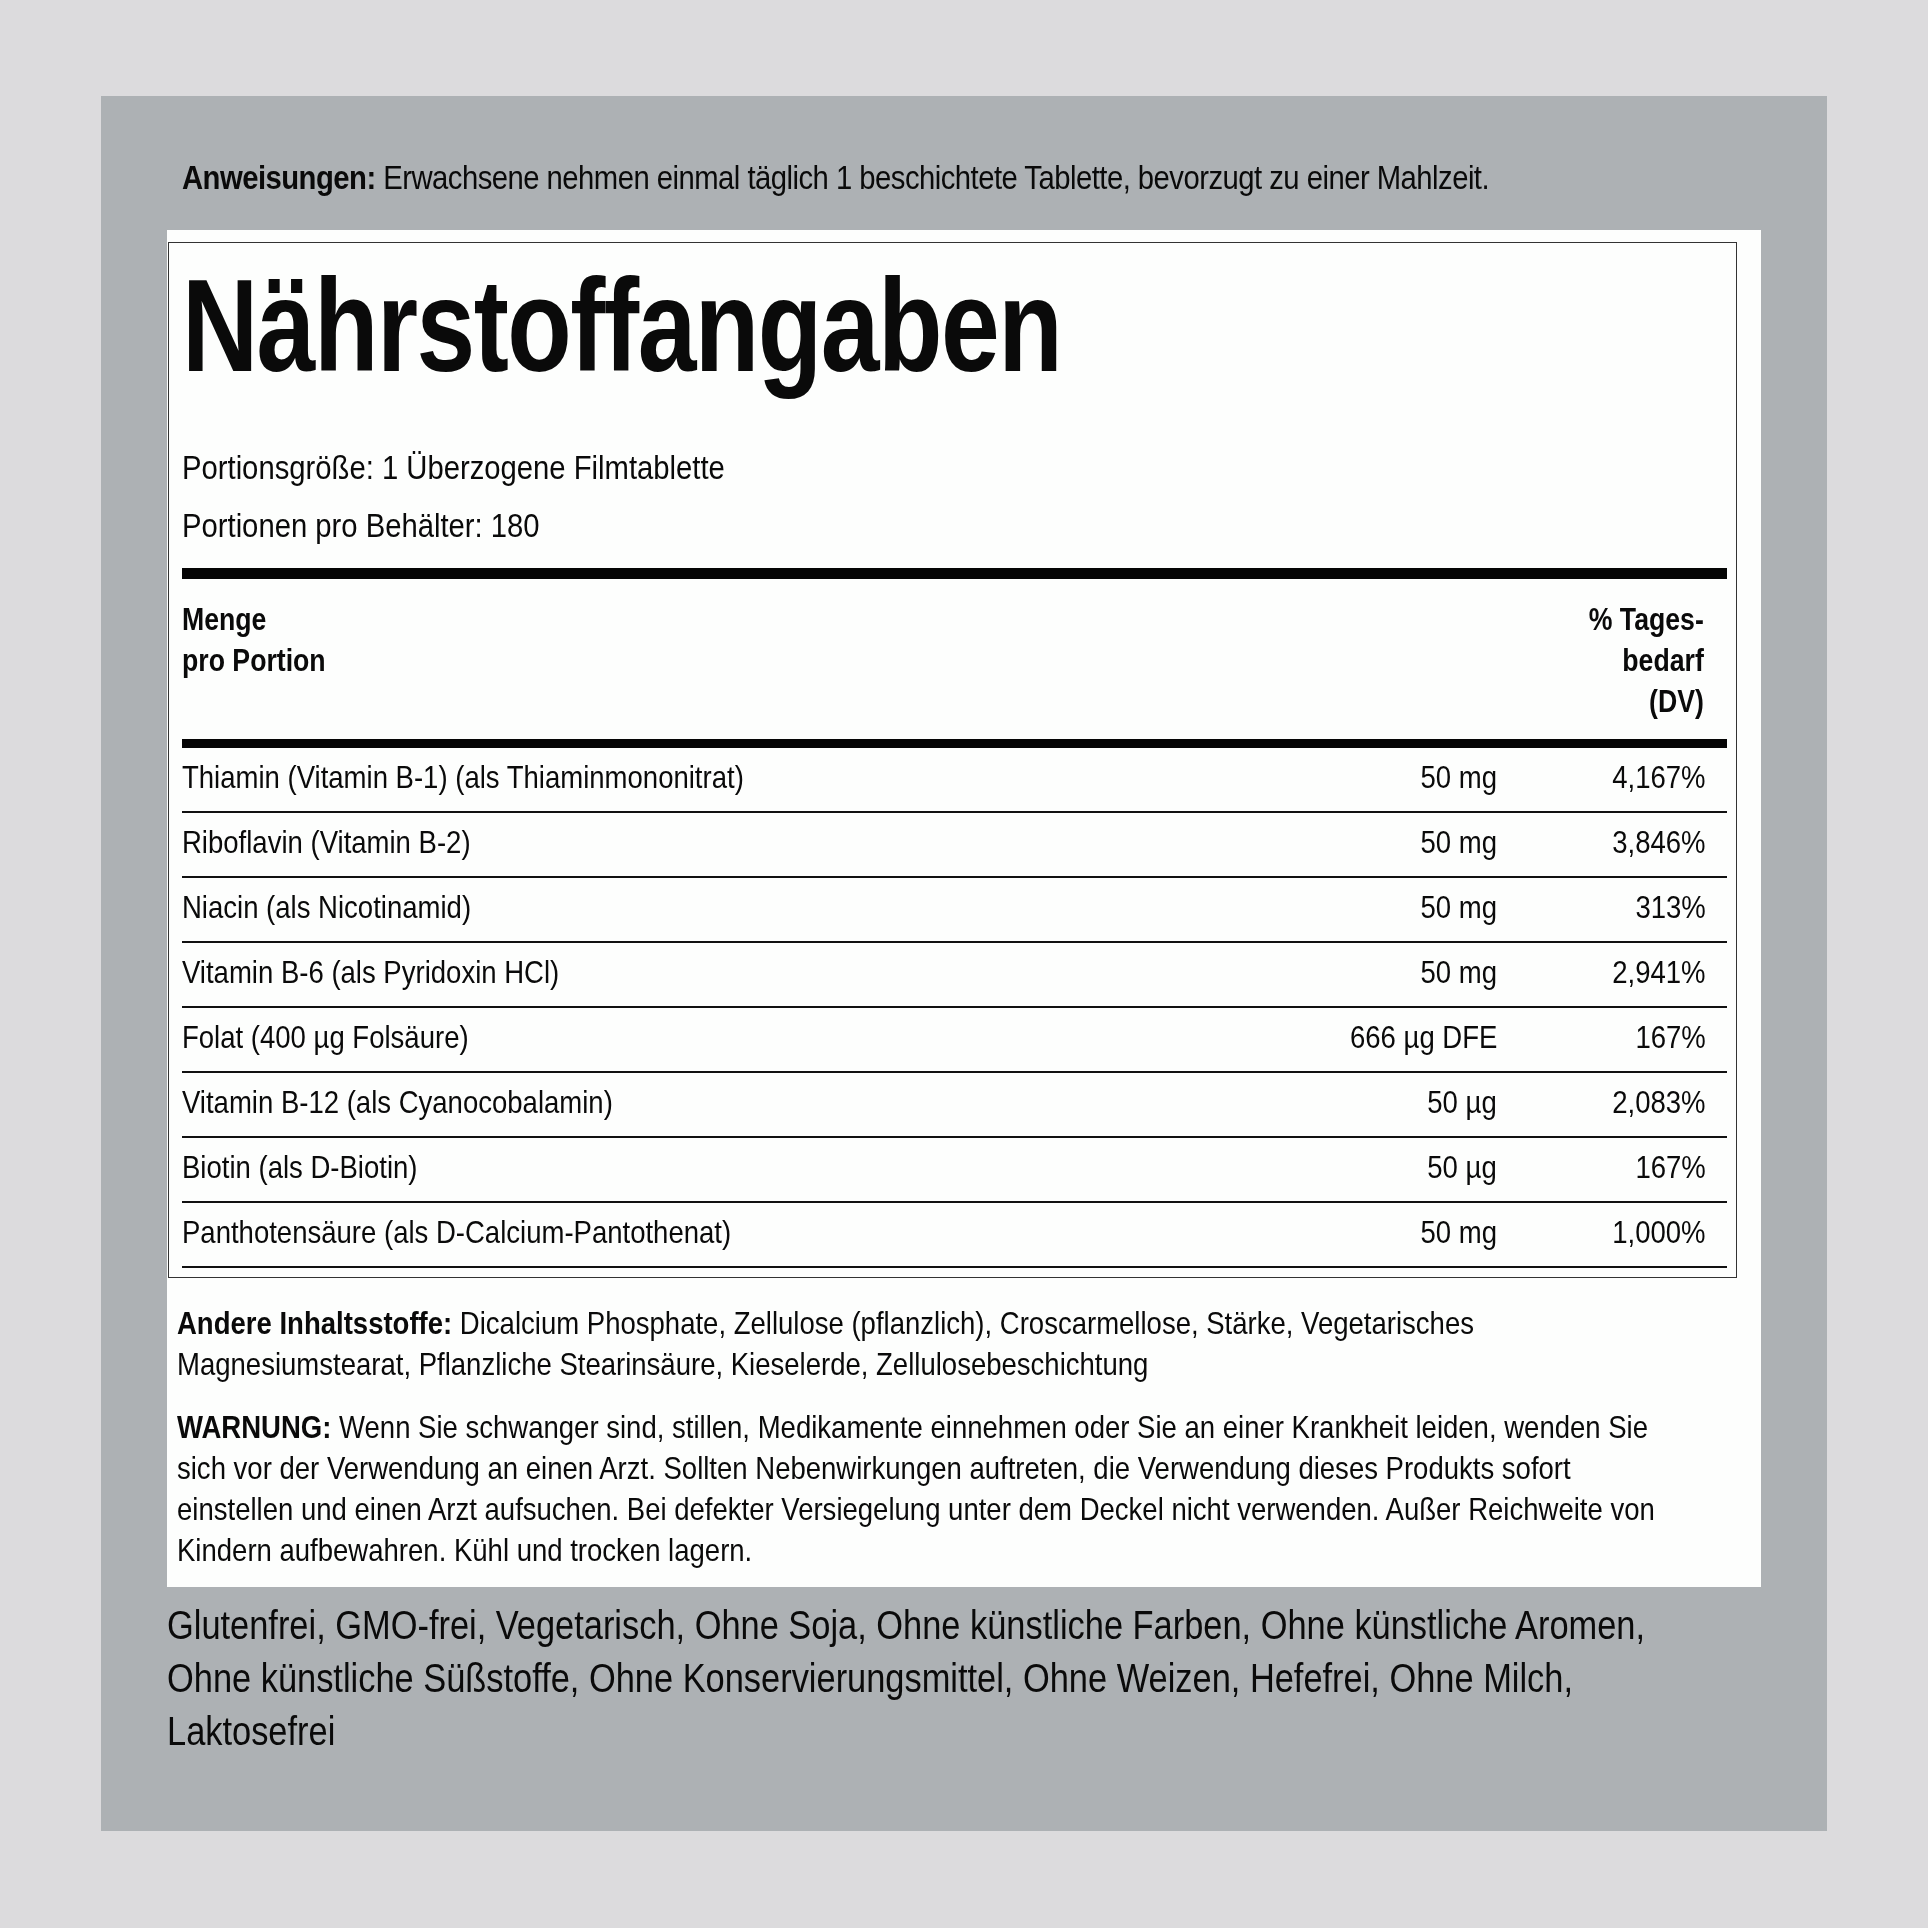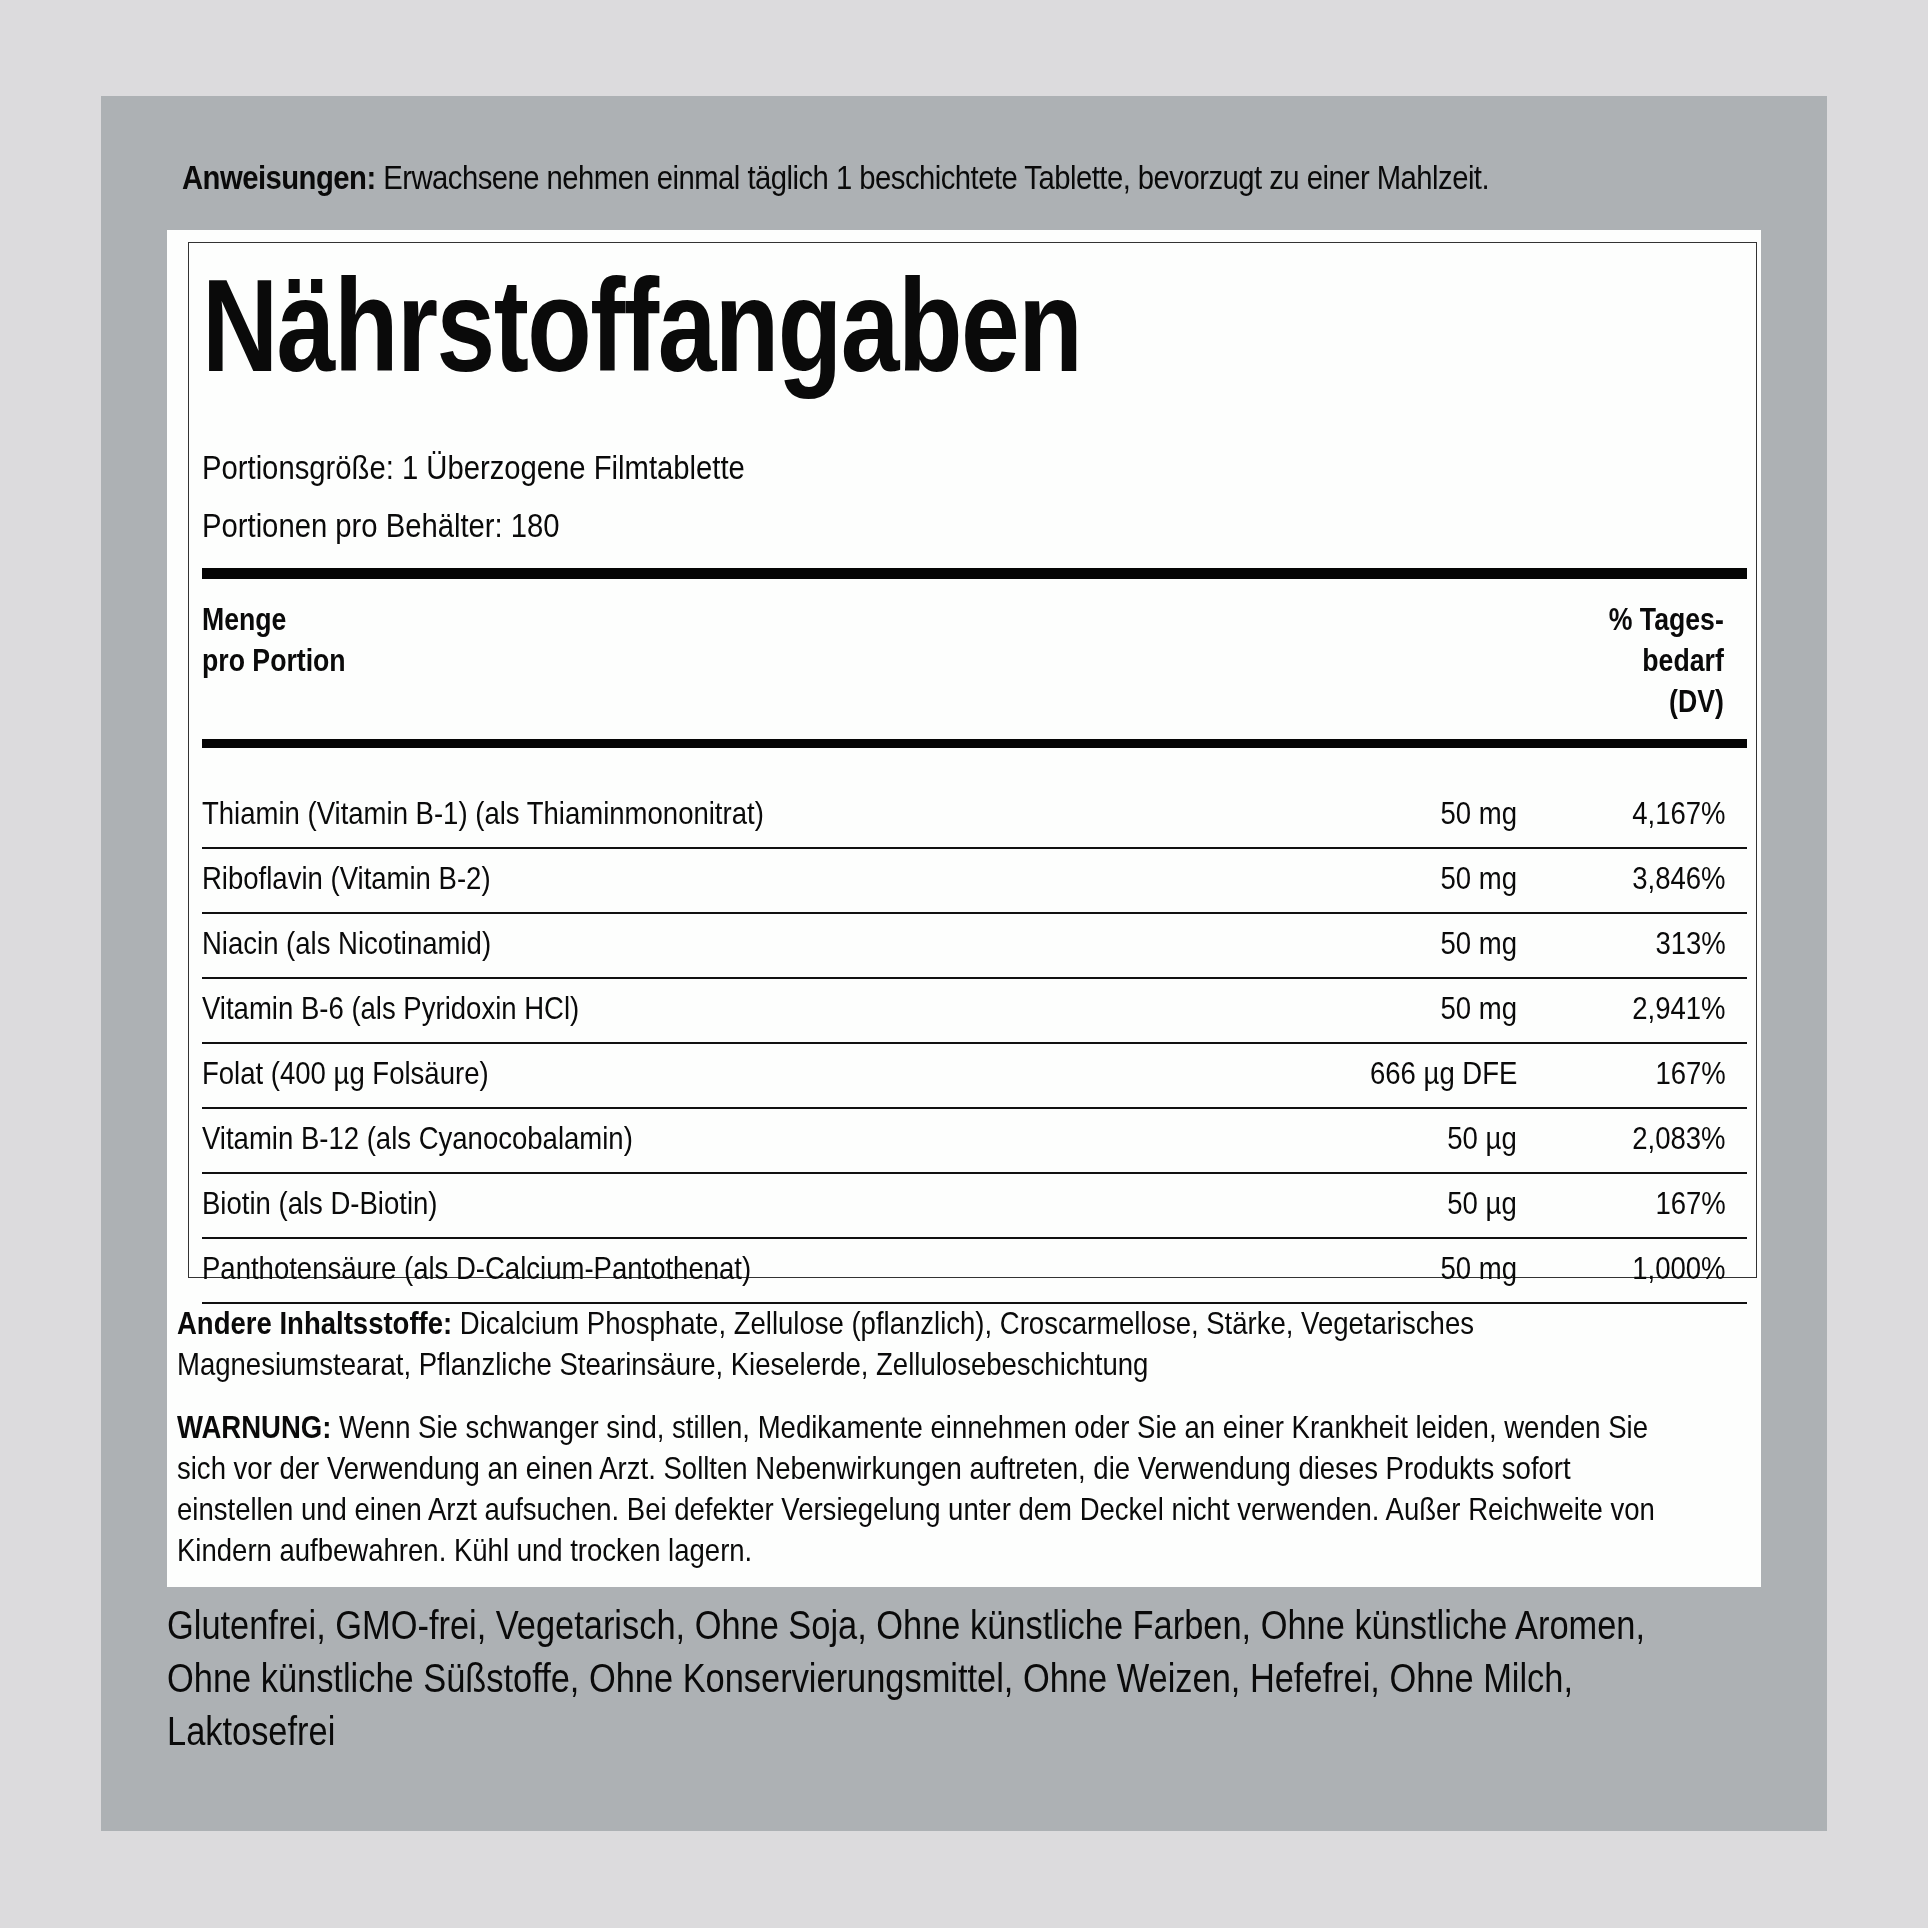--- a/index.html
+++ b/index.html
@@ -13,41 +13,41 @@
   }
   .directions {
     position:absolute; left:182px; top:158px; font-size:34px; letter-spacing:-0.6px;
     transform:scaleX(0.86); transform-origin:left top; white-space:nowrap;
   }
   .directions b { font-weight:bold; }
   .card {
     position:absolute; left:167px; top:230px; width:1594px; height:1357px; background:#fdfefd;
   }
   .facts {
-    position:absolute; left:21px; top:12.2px; width:1569px; height:1036px;
+    position:absolute; left:1px; top:12.2px; width:1569px; height:1036px;
     border:1.9px solid #333; box-sizing:border-box; background:#fdfefd;
   }
   .title {
     position:absolute; left:13px; top:17px; font-size:132px; font-weight:bold; letter-spacing:-1.9px;
     transform:scaleX(0.80); transform-origin:left top; white-space:nowrap; line-height:1;
   }
   .serv {
     position:absolute; left:13px; font-size:34px; white-space:nowrap;
     transform:scaleX(0.86); transform-origin:left top;
   }
   .bar-thick { position:absolute; left:13px; width:1545px; height:11.3px; background:#050505; }
   .hdr-left {
     position:absolute; left:13px; top:356px; font-size:31px; font-weight:bold; line-height:41px;
     transform:scaleX(0.86); transform-origin:left top; white-space:nowrap;
   }
   .hdr-right {
     position:absolute; right:32px; top:356px; font-size:31px; font-weight:bold; line-height:41px; text-align:right;
     transform:scaleX(0.86); transform-origin:right top; white-space:nowrap;
   }
-  .rows { position:absolute; left:13px; top:505px; width:1545px;margin-top:36px; }
+  .rows { position:absolute; left:13px; top:505px; width:1545px; }
   .row {
     position:relative; height:63px; border-bottom:2.8px solid #111;
   }
   .row .name {
     position:absolute; left:0; top:11.3px; font-size:32px; white-space:nowrap;
     transform:scaleX(0.86); transform-origin:left top;
   }
   .row .amt {
     position:absolute; right:230px; top:11.3px; font-size:32px; white-space:nowrap; text-align:right;
     transform:scaleX(0.86); transform-origin:right top;

